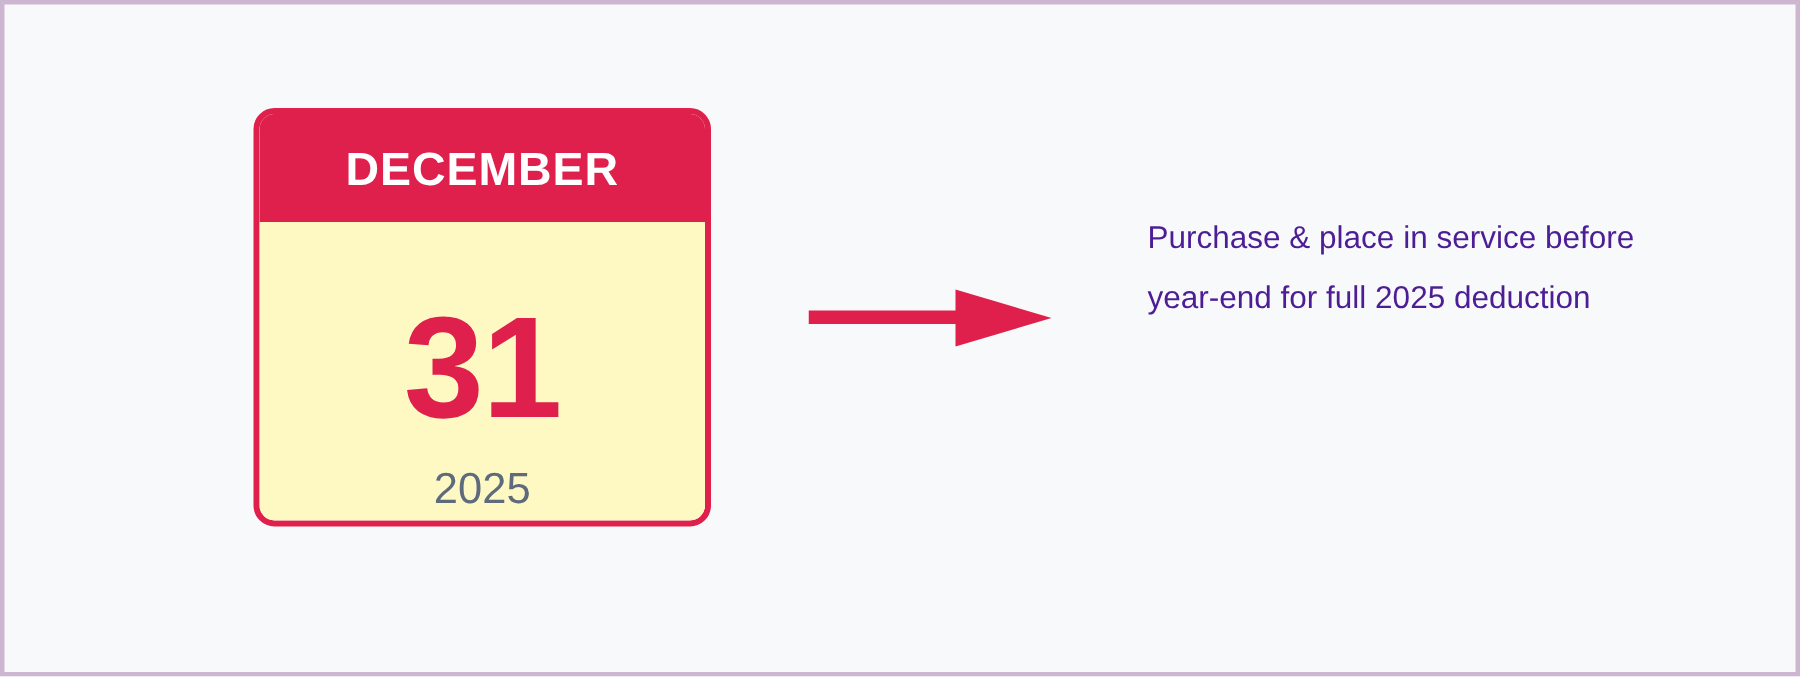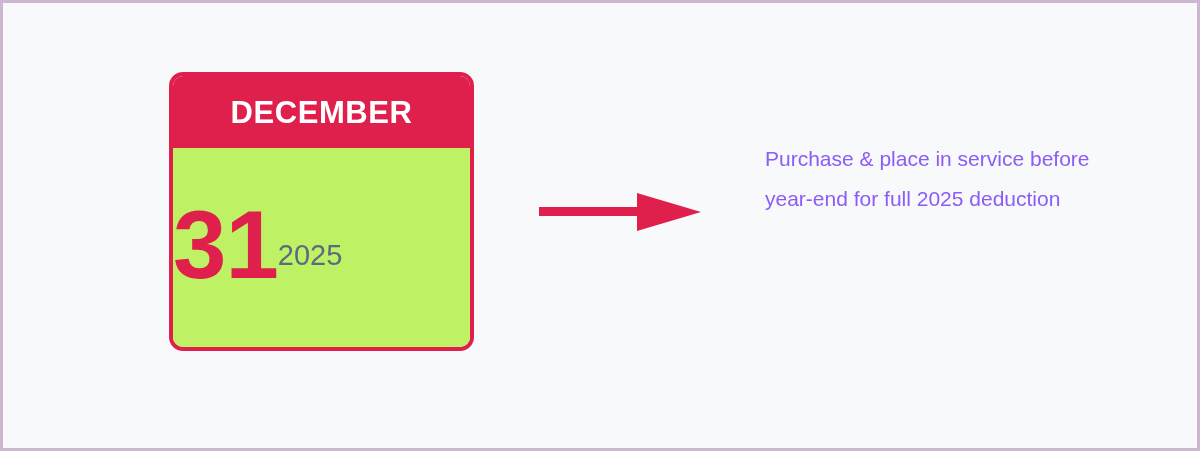--- a/index.html
+++ b/index.html
@@ -67,25 +67,25 @@
   .calendar-month {
     font-size: 31px;
     font-weight: bold;
     letter-spacing: 0.6px;
     line-height: 1;
     color: #ffffff;
     white-space: nowrap;
   }
   .calendar-body {
     flex: 1 1 auto;
-    background: #bef264;
+    background: #fef9c3;
     display: flex;
-    flex-direction: row;
+    flex-direction: column;
     align-items: center;
-    justify-content: flex-start;
+    justify-content: flex-end;
     padding-bottom: 6px;
   }
   .calendar-day {
     font-size: 96px;
     font-weight: bold;
     color: #e0204c;
     line-height: 0.92;
     letter-spacing: -1px;
     margin-top: 2px;
   }
@@ -122,21 +122,21 @@
     font-size: 33px;
     font-weight: bold;
     color: #1b2a41;
     line-height: 1.15;
     margin: 0 0 16px 0;
     letter-spacing: 0.2px;
   }
   .message-body {
     font-size: 21px;
     font-weight: normal;
-    color: #8b5cf6;
+    color: #4c1d95;
     line-height: 40px;
     margin: 0;
     width: 340px;
   }
 </style>
 </head>
 <body>
 
 <div class="page-frame">
   <div class="callout-row">

